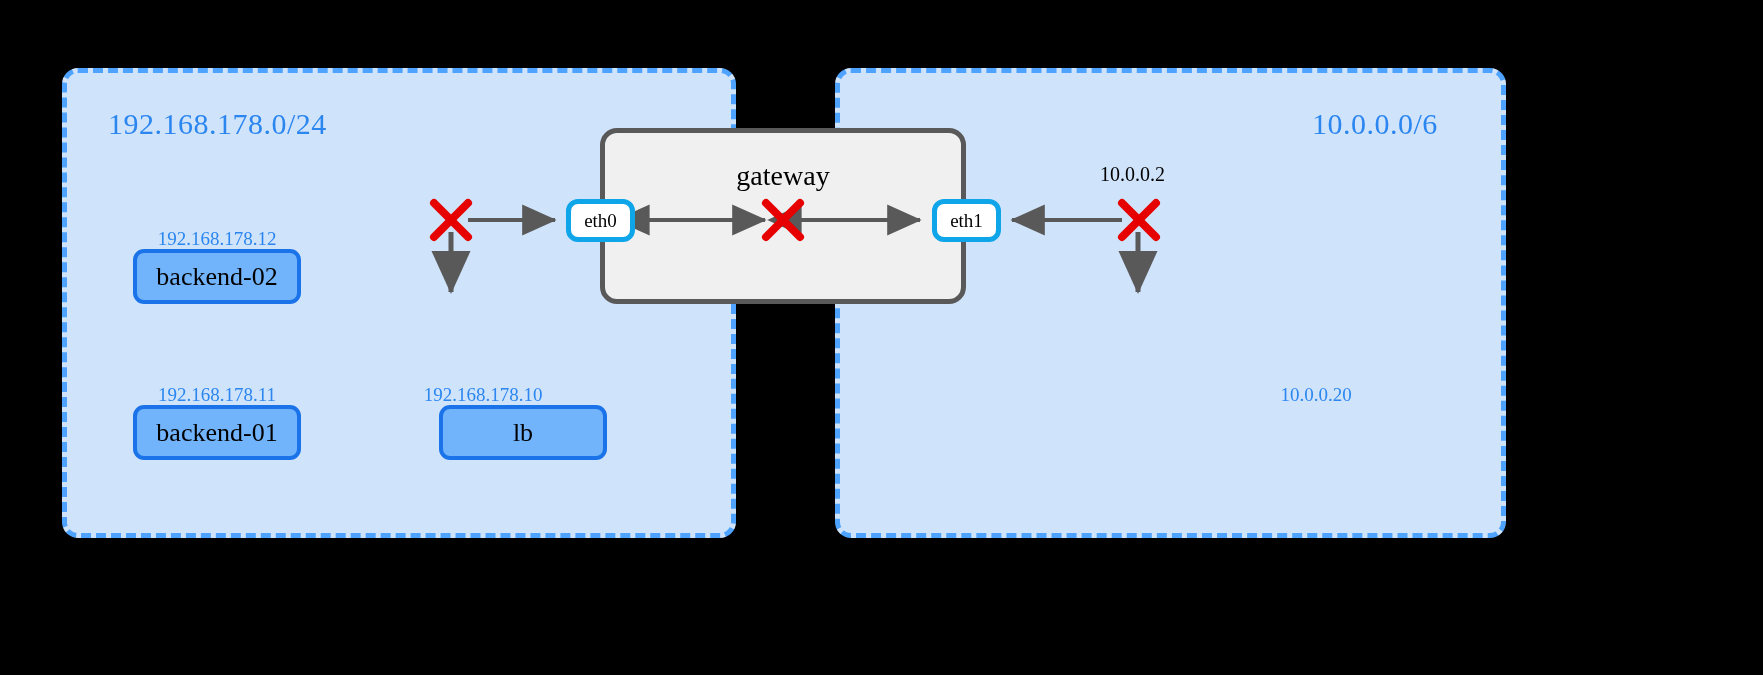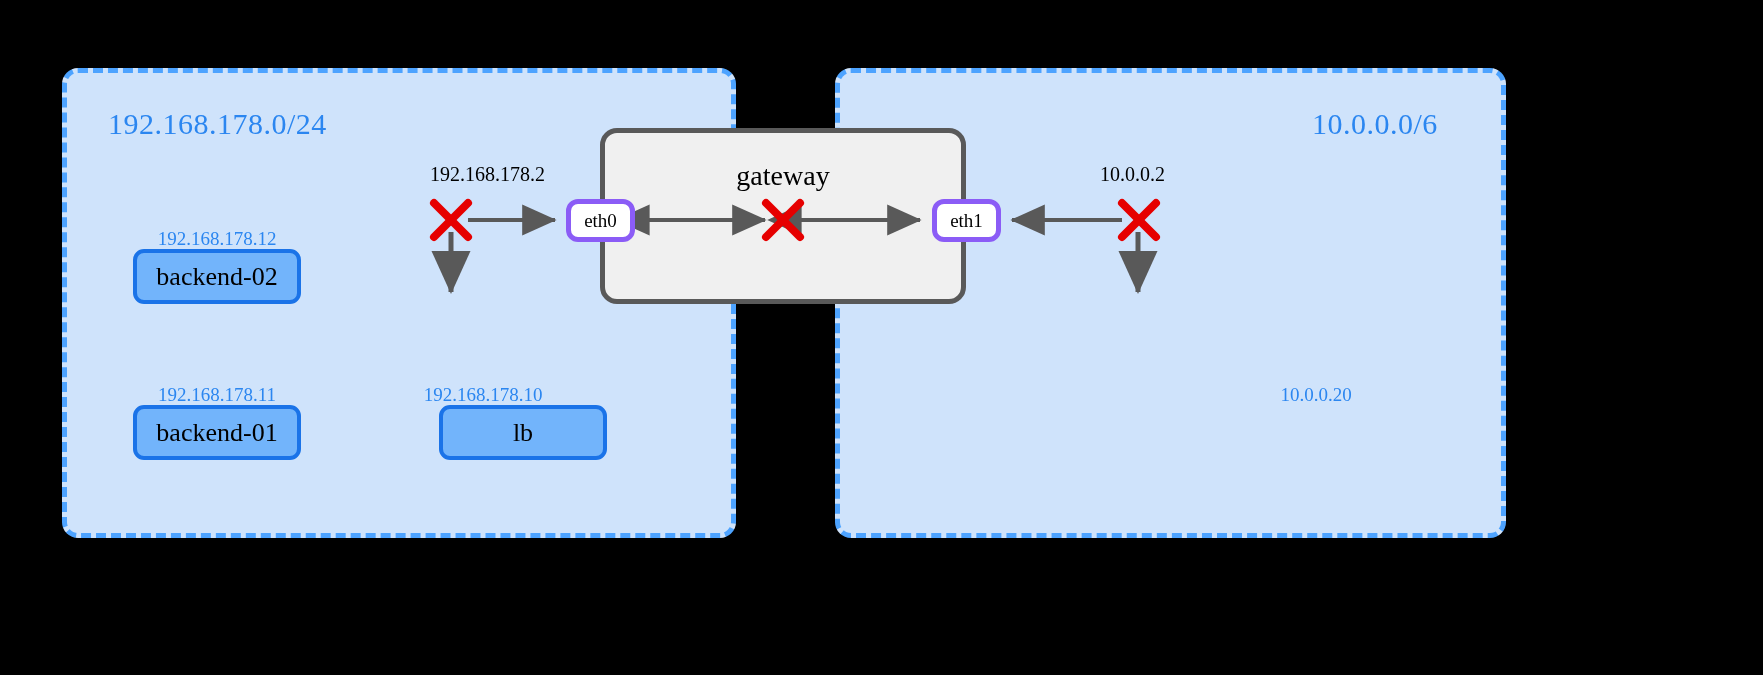--- a/index.html
+++ b/index.html
@@ -89,21 +89,21 @@
     text-align: center;
     color: #000000;
     font-size: 28px;
     margin-top: 8px;
   }
 
   
   .iface {
     position: absolute;
     background: #ffffff;
-    border: 5px solid #8b5cf6;
+    border: 5px solid #0ea5e9;
     border-radius: 12px;
     box-sizing: border-box;
     display: flex;
     align-items: center;
     justify-content: center;
     color: #000000;
     font-size: 19px;
     white-space: nowrap;
   }
   #iface-eth0 { left: 566px; top: 199px; width: 69px; height: 43px; }
@@ -189,16 +189,15 @@
 
     <g class="hit">
       <line x1="1122" y1="203" x2="1156" y2="237" stroke="#e60000" stroke-width="8" stroke-linecap="round"></line>
       <line x1="1156" y1="203" x2="1122" y2="237" stroke="#e60000" stroke-width="8" stroke-linecap="round"></line>
     </g>
   </svg>
 
   <div class="iface" id="iface-eth0">eth0</div>
   <div class="iface" id="iface-eth1">eth1</div>
 
-  <div class="edge-ip" id="edge-ip-left">192.168.178.2</div>
   <div class="edge-ip" id="edge-ip-right">10.0.0.2</div>
 
 </div>
 
 </body></html>

